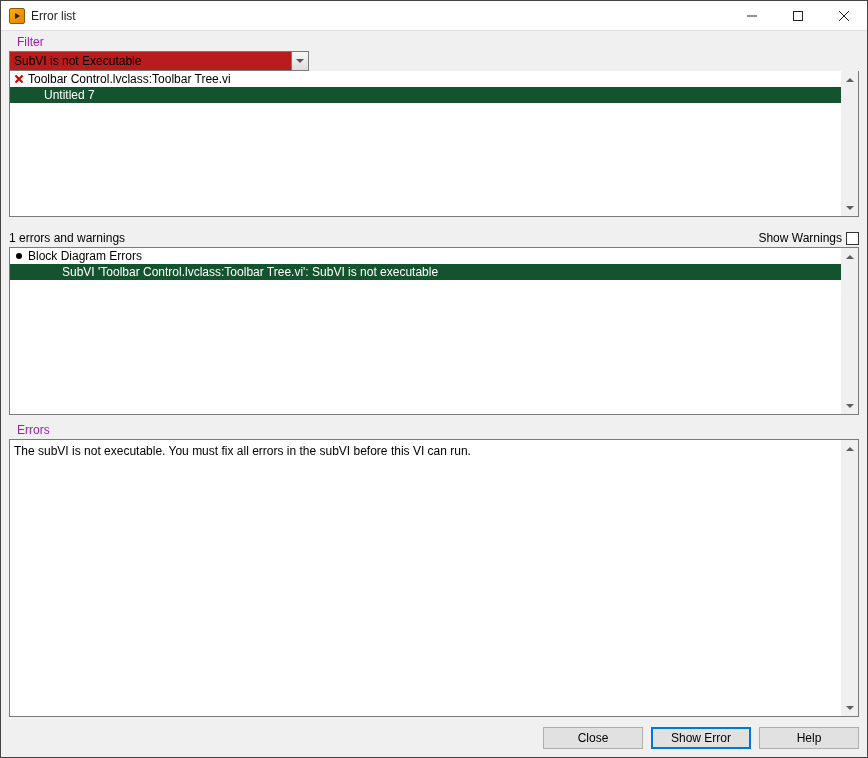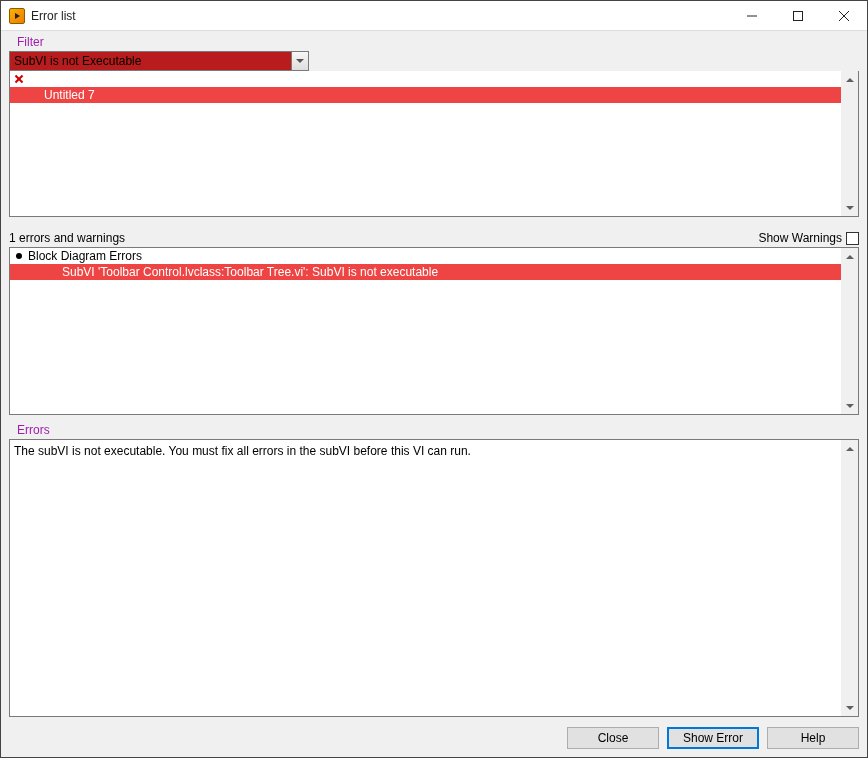--- a/index.html
+++ b/index.html
@@ -107,21 +107,21 @@
   .sb-down::after { border-left:4px solid transparent;border-right:4px solid transparent;border-top:4px solid #606060;}
 
   .row {
     height: 16px; line-height:16px;
     display:flex; align-items:center;
     padding-left: 4px;
     font-size: 12px;
     white-space: nowrap;
     margin-right: 17px;
   }
-  .row.selected { background:#ef4444; color:#fff; }
+  .row.selected { background:#14532d; color:#fff; }
   .row .icon-x {
     width: 10px; height:10px; margin-right:4px;
     position:relative; flex:0 0 10px;
   }
   .row .icon-x::before, .row .icon-x::after {
     content:""; position:absolute; left:4px; top:0; width:2px; height:10px; background:#c00;
   }
   .row .icon-x::before { transform: rotate(45deg);}
   .row .icon-x::after { transform: rotate(-45deg);}
   .row .icon-dot {
@@ -143,21 +143,21 @@
     padding: 4px 20px 4px 4px;
     font-size: 12px;
     color:#000;
   }
 
   .button-row {
     display:flex; justify-content:flex-end; gap: 8px;
     margin-top: 2px;
   }
   .btn {
-    width: 92px; height: 22px;
+    width: 100px; height: 22px;
     border: 1px solid #adadad;
     background: #e1e1e1;
     font-size: 12px;
     font-family: inherit;
     cursor: default;
   }
   .btn.primary {
     border: 2px solid #0078d7;
     background: #e1e1e1;
   }
@@ -193,20 +193,21 @@
   <div class="filter-row">
     <div class="filter-select">
       <span>SubVI is not Executable</span>
       <div class="filter-btn"></div>
     </div>
   </div>
 
   <div class="listbox items" style="border-top:none;">
     <div class="row">
       <span class="icon-x"></span>
+      <span>Toolbar Control.lvclass:Toolbar Tree.vi</span>
     </div>
     <div class="row selected">
       <span class="indent1"></span>
       <span>Untitled 7</span>
     </div>
     <div class="scrollbar">
       <div class="sb-btn sb-up"></div>
       <div class="sb-btn sb-down"></div>
     </div>
   </div>

